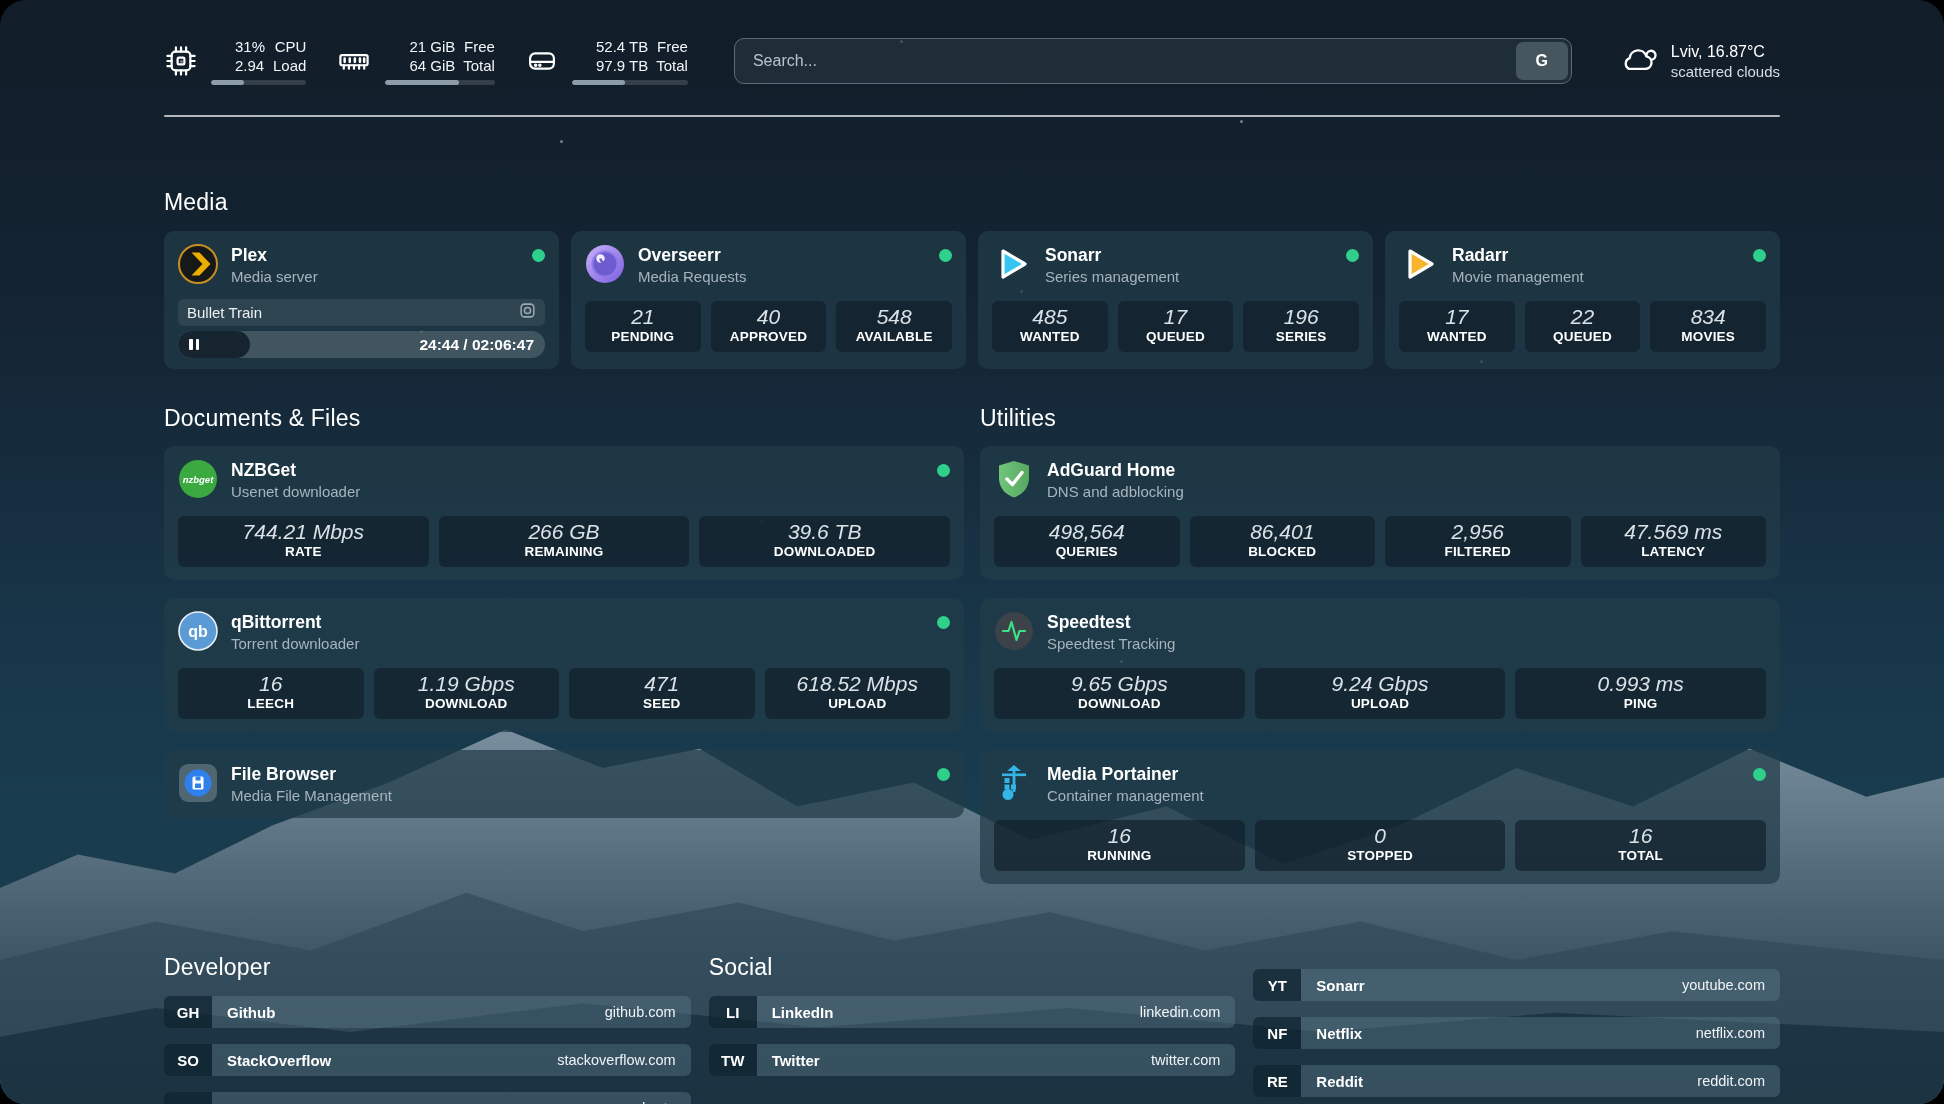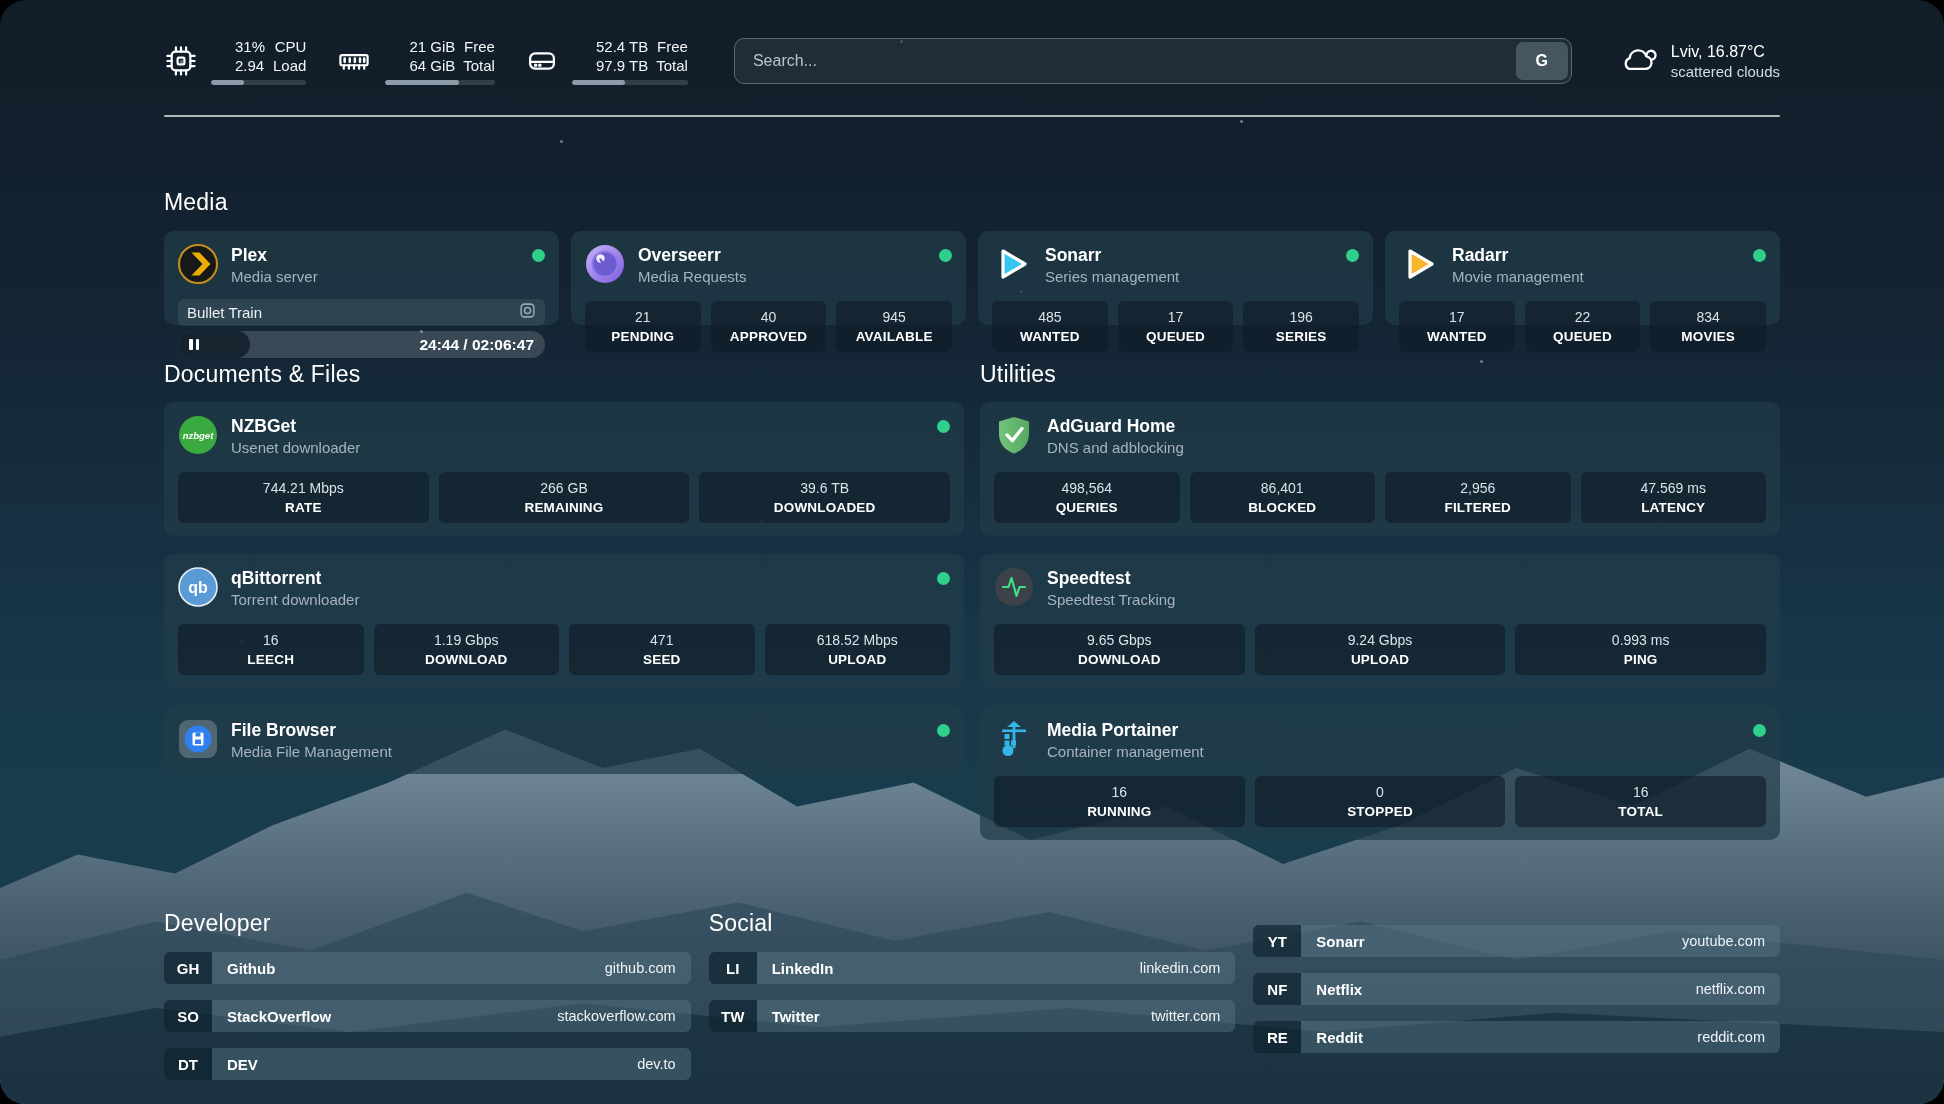--- a/index.html
+++ b/index.html
@@ -60,30 +60,30 @@
   .section-title { font-size:23px; font-weight:500; color:#fff; letter-spacing:.2px; }
   #media-title { margin-top:72px; }
   .media-grid { margin-top:15px; display:grid; grid-template-columns:repeat(4,1fr); gap:12px; }
   .two-col { margin-top:36px; display:grid; grid-template-columns:1fr 1fr; gap:16px; align-items:start; }
   .col-stack .card + .card { margin-top:18px; }
   .col-title { margin-bottom:14px; }
   
   .card {
     background:rgba(33,59,72,.72); border-radius:10px; padding:13px 14px; position:relative; cursor:pointer;
   }
-  .card.h130 { height:94px; }
+  .card.h130 { height:138px; }
   .svc-head { display:flex; align-items:flex-start; }
   .svc-ic { width:40px; height:40px; flex:0 0 40px; }
   .svc-txt { margin-left:13px; }
   .svc-name { font-size:17.5px; font-weight:600; color:#fff; line-height:23px; }
   .svc-desc { font-size:15px; color:#a7b4bd; line-height:19px; }
   .dot { margin-left:auto; margin-top:5px; width:13px; height:13px; border-radius:50%; background:#2fd08c; flex:0 0 13px; }
   .stats { margin-top:15px; display:grid; gap:10px; }
   .stat { background:rgba(14,28,38,.62); border-radius:6px; text-align:center; padding:5px 4px 7px; }
-  .stat-v { font-size:14px; color:#dbe2e7; line-height:22px; }
+  .stat-v { font-size:21px; color:#dbe2e7; line-height:22px;font-style:italic; }
   .stat-l { font-size:13.5px; font-weight:700; color:#fff; letter-spacing:.2px; line-height:17px; }
   
   .np { margin-top:13px; }
   .np-row1 { height:27px; background:rgba(255,255,255,.08); border-radius:6px; display:flex; align-items:center; padding:0 9px; }
   .np-title { font-size:15px; color:#eef2f5; }
   .np-view { margin-left:auto; }
   .np-row2 { margin-top:5px; height:27px; border-radius:14px; background:rgba(255,255,255,.16); position:relative; overflow:hidden; }
   .np-fill { position:absolute; left:0; top:0; bottom:0; background:#162430; border-radius:14px; display:flex; align-items:center; padding-left:11px; }
   .np-pause { display:flex; gap:3px; }
   .np-pause i { display:block; width:3.5px; height:11px; background:#fff; border-radius:1px; }
@@ -280,21 +280,21 @@
         <div class="stats" style="grid-template-columns: repeat(3, 1fr);">
             <div class="stat">
               <div class="stat-v">21</div>
               <div class="stat-l">PENDING</div>
             </div>
             <div class="stat">
               <div class="stat-v">40</div>
               <div class="stat-l">APPROVED</div>
             </div>
             <div class="stat">
-              <div class="stat-v">945</div>
+              <div class="stat-v">548</div>
               <div class="stat-l">AVAILABLE</div>
             </div>
           </div>
       </div>
 
       <div class="card h130">
         <div class="svc-head">
           <span class="svc-ic">
             <svg width="40" height="40" viewBox="0 0 40 40">
               <polygon points="11,7 33,20 11,33" fill="#35c5f1" stroke="#fff" stroke-width="3.2" stroke-linejoin="round"></polygon>

